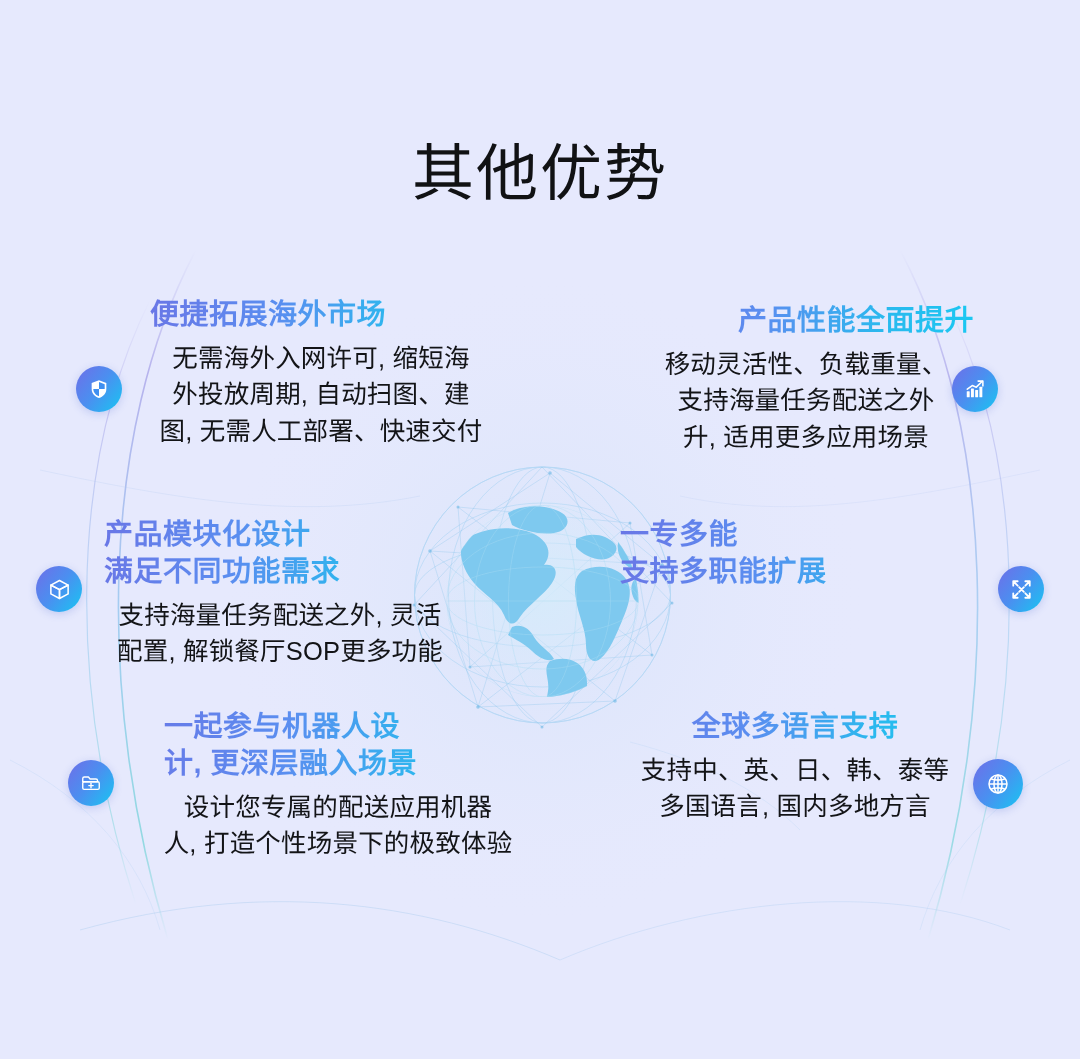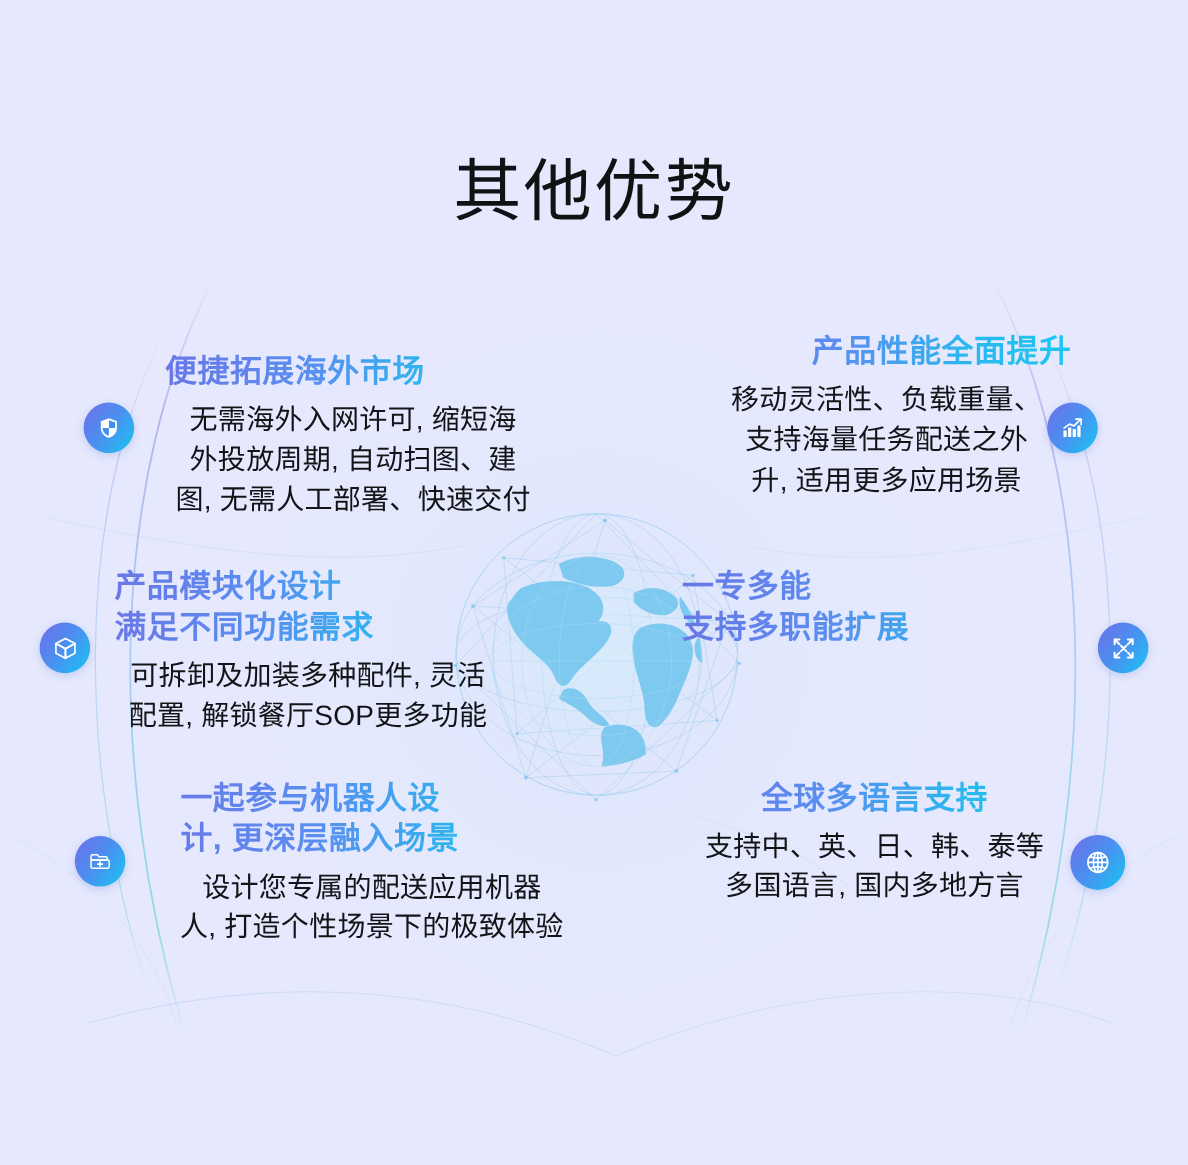--- a/index.html
+++ b/index.html
@@ -70,21 +70,21 @@
     color: #131417;
     font-weight: 400;
     letter-spacing: 0.2px;
     white-space: pre-line;
   }
 
   .f-left  { text-align: left; }
   .f-right { text-align: right; }
 
   
-  #feat-0 { left: 146px; top: 320px; width: 350px; }
+  #feat-0 { left: 146px; top: 296px; width: 350px; }
   #feat-1 { left: 632px; top: 302px; width: 348px; }
   #feat-2 { left: 100px; top: 516px; width: 360px; }
   #feat-3 { left: 620px; top: 516px; width: 360px; }
   #feat-4 { left: 128px; top: 708px; width: 420px; }
   #feat-5 { left: 610px; top: 708px; width: 370px; }
 
   #feat-0 .feature-heading { text-align: left; padding-left: 4px; }
   #feat-0 .feature-body    { text-align: center; }
   #feat-1 .feature-heading { text-align: right; padding-right: 6px; }
   #feat-1 .feature-body    { text-align: center; }
@@ -266,21 +266,21 @@
   <div class="feature f-right" id="feat-1">
     <div class="feature-heading">产品性能全面提升</div>
     <div class="feature-body">移动灵活性、负载重量、
 支持海量任务配送之外
 升, 适用更多应用场景</div>
   </div>
 
   <div class="feature f-left" id="feat-2">
     <div class="feature-heading">产品模块化设计
 满足不同功能需求</div>
-    <div class="feature-body">可拆卸及加装多种配件, 灵活
+    <div class="feature-body">支持海量任务配送之外, 灵活
 配置, 解锁餐厅SOP更多功能</div>
   </div>
 
   <div class="feature f-right" id="feat-3">
     <div class="feature-heading">一专多能
 支持多职能扩展</div>
   </div>
 
   <div class="feature f-left" id="feat-4">
     <div class="feature-heading">一起参与机器人设

